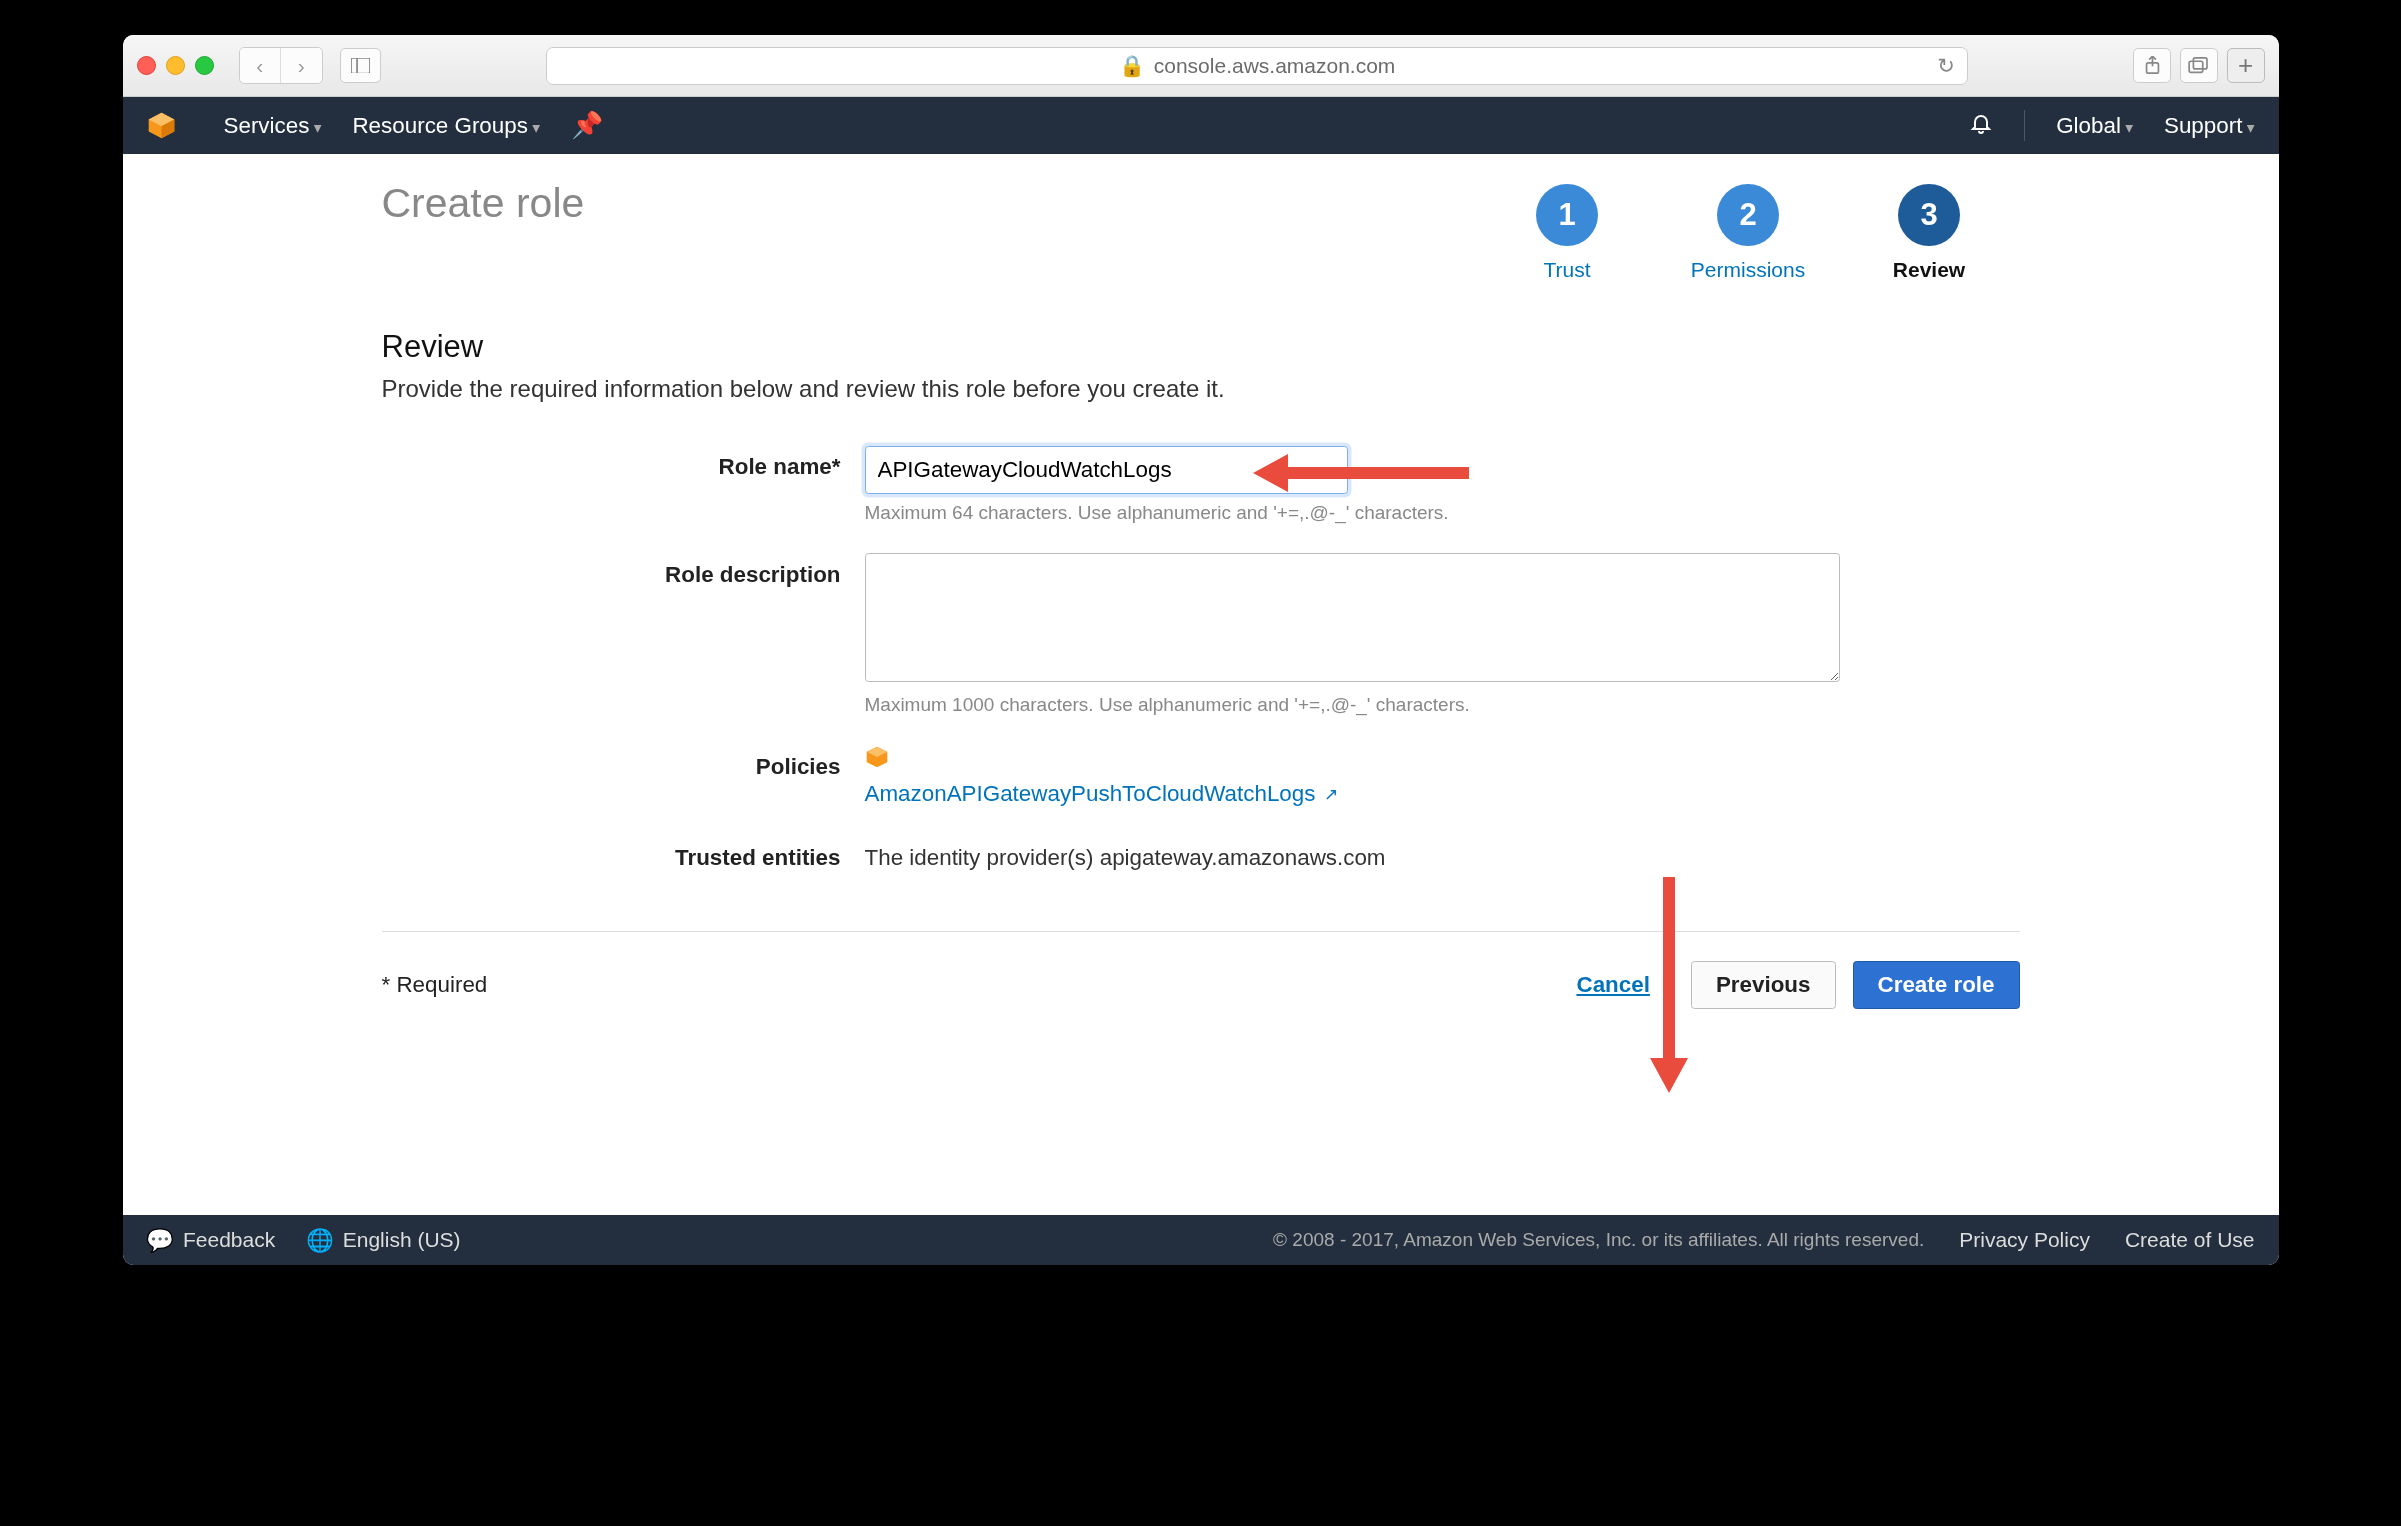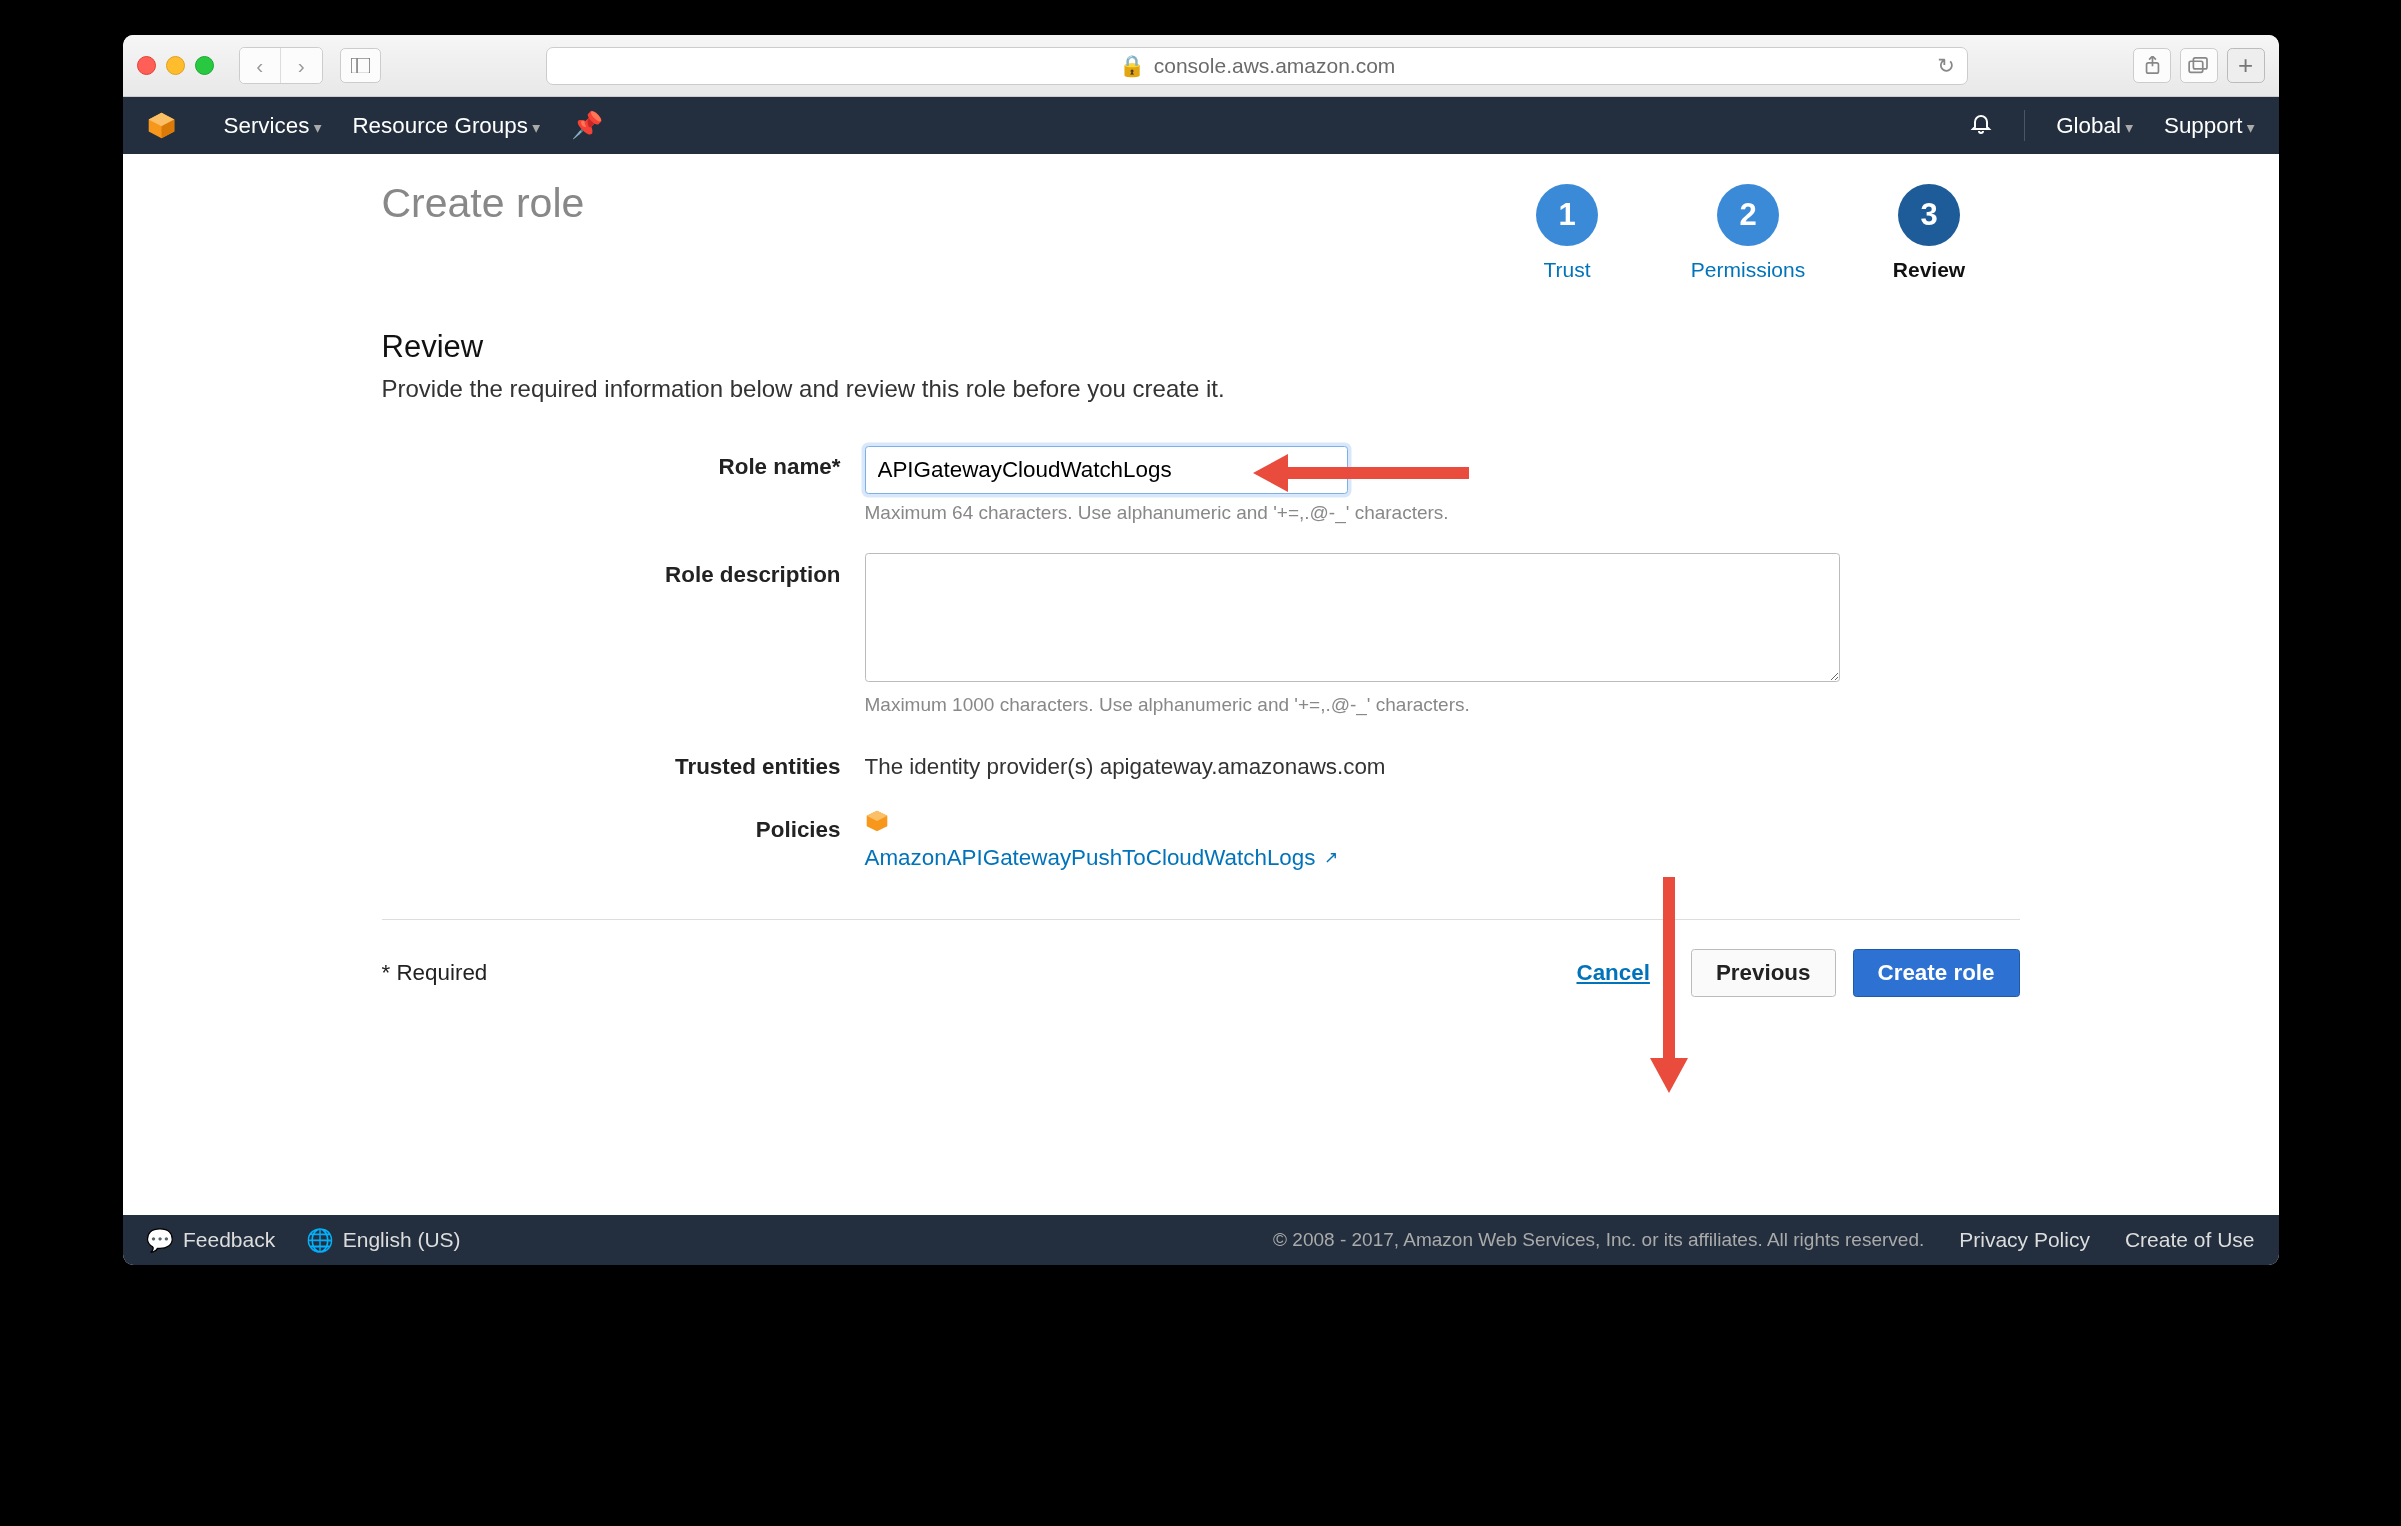--- a/index.html
+++ b/index.html
@@ -135,21 +135,21 @@
     border-right:35px solid #e94b3c;
   }
   .arrow-v { position:absolute; display:flex; flex-direction:column; align-items:center; }
   .arrow-v .shaft { width:12px; background:#e94b3c; }
   .arrow-v .head {
     width:0; height:0; border-left:19px solid transparent; border-right:19px solid transparent;
     border-top:35px solid #e94b3c;
   }
 
   .footer-row {
-    border-top:0.9px solid #ddd; margin-top:48px; padding-top:29px;
+    border-top:0.9px solid #ddd; margin-top:60px; padding-top:29px;
     display:flex; justify-content:space-between; align-items:center;
   }
   .required { font-size:22.4px; color:#222; }
   .btns { display:flex; gap:17px; align-items:center; }
   .btn { height:48px; padding:0 24px; border-radius:3.5px; font-size:22.4px; cursor:pointer; display:flex; align-items:center;}
   .btn-cancel { color:#0073bb; background:none; border:none; font-weight:600;text-decoration:underline;}
   .btn-prev { background:#fafafa; border:0.9px solid #bbb; color:#222; font-weight:600;}
   .btn-primary { background:#2d72d2; border:0.9px solid #1e5aa8; color:#fff; font-weight:700;}
 
   
@@ -262,43 +262,43 @@
         <div class="form-field">
           <input class="text-input" type="text" value="APIGatewayCloudWatchLogs" style="">
           <div class="hint">Maximum 64 characters. Use alphanumeric and '+=,.@-_' characters.</div>
         </div>
       </div>
       <div class="form-row">
         <div class="form-label">Role description</div>
         <div class="form-field">
           <textarea class="textarea" style=""></textarea>
           <div class="hint">Maximum 1000 characters. Use alphanumeric and '+=,.@-_' characters.</div>
-        </div>
-      </div>
-      <div class="form-row">
-        <div class="form-label">Trusted entities</div>
-        <div class="form-field">
-          <div class="static-val">The identity provider(s) apigateway.amazonaws.com</div>
         </div>
       </div>
       <div class="form-row">
         <div class="form-label">Policies</div>
         <div class="form-field">
           <span class="policy-cube">
             <svg viewBox="0 0 28 28" width="24" height="24">
                 <polygon points="14,2 26,8 26,20 14,26 2,20 2,8" fill="#f7981d"></polygon>
                 <polygon points="14,2 26,8 14,14 2,8" fill="#fbbf66"></polygon>
               </svg>
           </span>
           <a class="policy-link" href="#">
             <span>AmazonAPIGatewayPushToCloudWatchLogs</span>
             <span class="ext-icon">↗</span>
           </a>
         </div>
       </div>
+      <div class="form-row">
+        <div class="form-label">Trusted entities</div>
+        <div class="form-field">
+          <div class="static-val">The identity provider(s) apigateway.amazonaws.com</div>
+        </div>
+      </div>
     </div>
 
     <div class="arrow-h" style="top:300px; left:1130px;">
       <div class="head"></div>
         <div class="shaft" style="width:181px;"></div>
     </div>
     <div class="arrow-v" style="top:723px; left:1527px;">
       <div class="shaft" style="height:181px;"></div>
         <div class="head"></div>
     </div>

